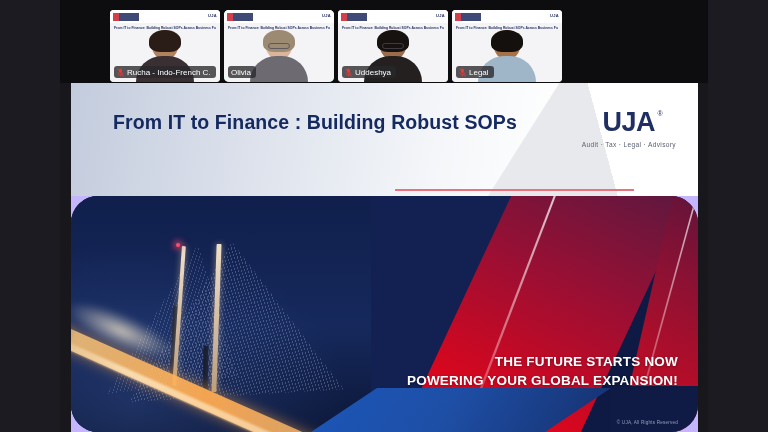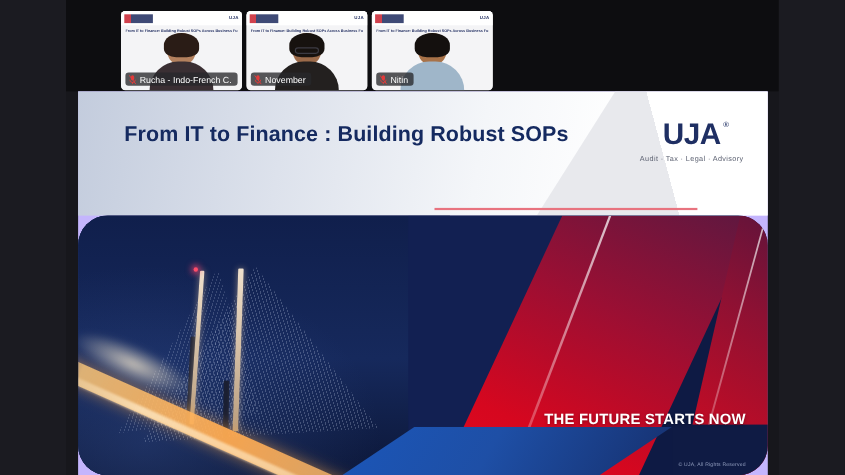--- a/index.html
+++ b/index.html
@@ -172,20 +172,37 @@
               <rect x="4" y="1" width="6" height="9" rx="3" fill="#e23b3b"></rect>
               <path d="M2 9a5 5 0 0 0 10 0" stroke="#e23b3b" stroke-width="1.6" fill="none"></path>
               <line x1="7" y1="13" x2="7" y2="17" stroke="#e23b3b" stroke-width="1.6"></line>
               <line x1="1" y1="1" x2="13" y2="17" stroke="#e23b3b" stroke-width="1.8"></line>
             </svg>
         </span>
         <span>Rucha - Indo-French C.</span>
       </div>
     </div>
 
+    <div class="tile active">
+      <div class="tile-bg">
+        <div class="tile-bg-head"></div>
+        <div class="tile-logo-l"></div>
+        <div class="tile-logo-r">UJA</div>
+        <div class="tile-strap">From IT to Finance: Building Robust SOPs Across Business Functions</div>
+      </div>
+      <div class="person" style="width:58px;">
+        <div class="p-hair" style="background:#9d8a72;"></div>
+        <div class="p-head" style="background:#dcb49a;"></div>
+        <div class="p-glass"></div>
+        <div class="p-body" style="background:#6d6a72;"></div>
+      </div>
+      <div class="namebadge">
+        <span>Olivia</span>
+      </div>
+    </div>
 
     <div class="tile">
       <div class="tile-bg">
         <div class="tile-bg-head"></div>
         <div class="tile-logo-l"></div>
         <div class="tile-logo-r">UJA</div>
         <div class="tile-strap">From IT to Finance: Building Robust SOPs Across Business Functions</div>
       </div>
       <div class="person" style="width:58px;">
         <div class="p-hair" style="background:#17120f;"></div>
@@ -195,21 +212,21 @@
       </div>
       <div class="namebadge">
         <span class="mute-icon">
           <svg viewBox="0 0 14 18" width="7" height="9">
               <rect x="4" y="1" width="6" height="9" rx="3" fill="#e23b3b"></rect>
               <path d="M2 9a5 5 0 0 0 10 0" stroke="#e23b3b" stroke-width="1.6" fill="none"></path>
               <line x1="7" y1="13" x2="7" y2="17" stroke="#e23b3b" stroke-width="1.6"></line>
               <line x1="1" y1="1" x2="13" y2="17" stroke="#e23b3b" stroke-width="1.8"></line>
             </svg>
         </span>
-        <span>November</span>
+        <span>Uddeshya</span>
       </div>
     </div>
 
 
     <div class="tile">
       <div class="tile-bg">
         <div class="tile-bg-head"></div>
         <div class="tile-logo-l"></div>
         <div class="tile-logo-r">UJA</div>
         <div class="tile-strap">From IT to Finance: Building Robust SOPs Across Business Functions</div>
@@ -221,21 +238,21 @@
       </div>
       <div class="namebadge">
         <span class="mute-icon">
           <svg viewBox="0 0 14 18" width="7" height="9">
               <rect x="4" y="1" width="6" height="9" rx="3" fill="#e23b3b"></rect>
               <path d="M2 9a5 5 0 0 0 10 0" stroke="#e23b3b" stroke-width="1.6" fill="none"></path>
               <line x1="7" y1="13" x2="7" y2="17" stroke="#e23b3b" stroke-width="1.6"></line>
               <line x1="1" y1="1" x2="13" y2="17" stroke="#e23b3b" stroke-width="1.8"></line>
             </svg>
         </span>
-        <span>Nitin</span>
+        <span>Legal</span>
       </div>
     </div>
 
   </div>
 
   <div id="slide">
 
     <div class="title-band">
       <div class="diag"></div>
     </div>
@@ -272,19 +289,20 @@
       <div class="shard shard-navy"></div>
       <div class="shard shard-red"></div>
       <div class="shard shard-red2"></div>
       <div class="shard shard-white"></div>
       <div class="shard shard-white2"></div>
       <div class="shard shard-darkR"></div>
       <div class="shard shard-blue"></div>
 
       <div class="tagline">
         <div>THE FUTURE STARTS NOW</div>
+        <div>POWERING YOUR GLOBAL EXPANSION!</div>
       </div>
 
       <div class="copyright">© UJA, All Rights Reserved</div>
     </div>
 
   </div>
 </div>
 
 </body></html>

